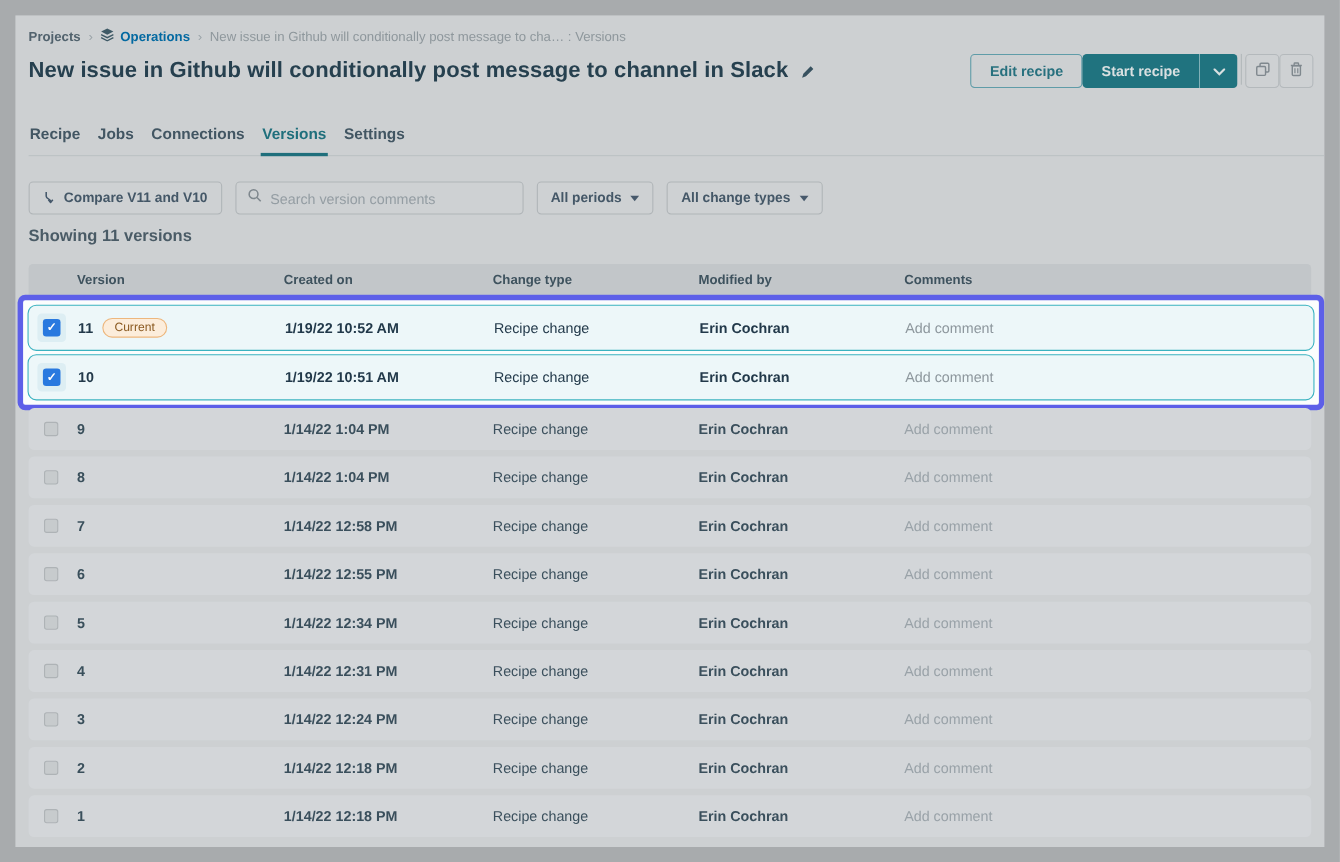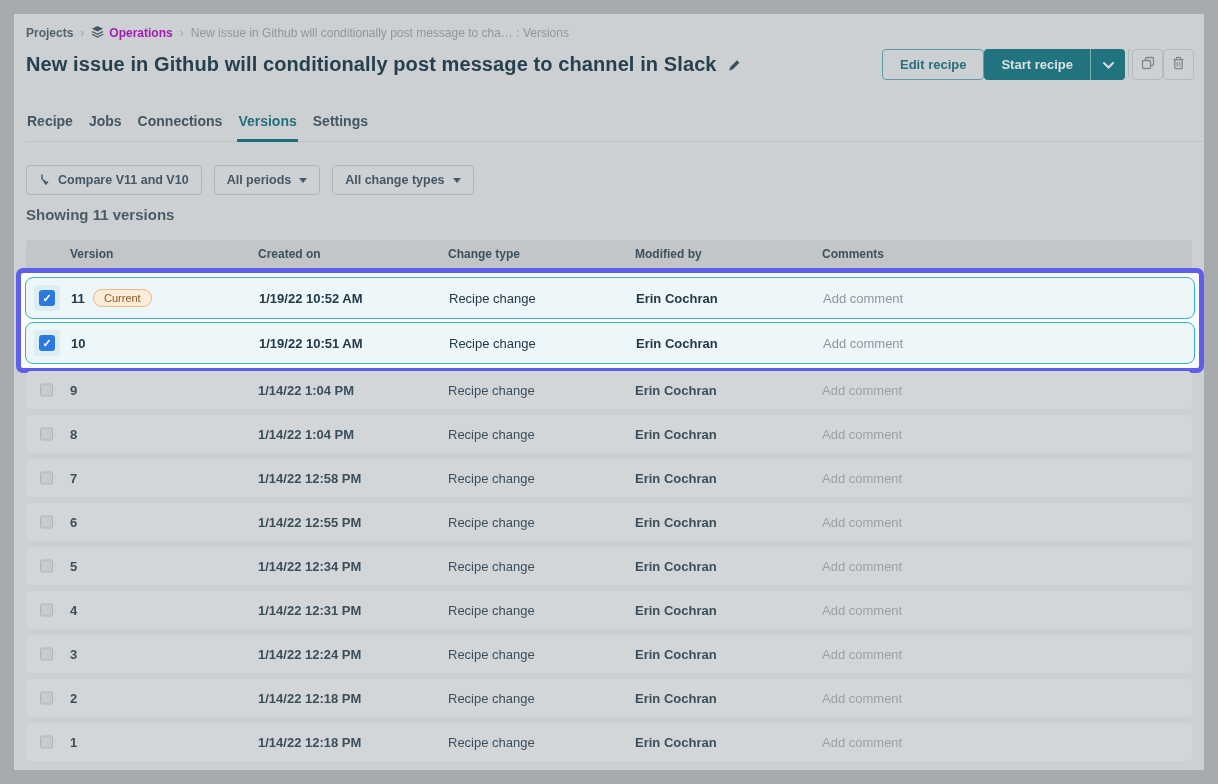--- a/index.html
+++ b/index.html
@@ -16,21 +16,21 @@
     overflow:hidden;
   }
 
   
   .breadcrumb {
     position:absolute; top:11px; left:12px;
     display:flex; align-items:center; gap:7px;
     font-size:12px; color:#8e979c; white-space:nowrap;
   }
   .bc-dark { color:#51626d; font-weight:600; }
-  .bc-bold { color:#a21caf; font-weight:700; display:flex; align-items:center; gap:5px; }
+  .bc-bold { color:#0369a1; font-weight:700; display:flex; align-items:center; gap:5px; }
   .bc-sep { color:#9aa3a8; font-size:12px; }
 
   
   .title-row {
     position:absolute; top:35px; left:12px; right:10px;
     display:flex; align-items:center;
   }
   .page-title {
     font-size:20px; font-weight:700; color:#26404f; letter-spacing:.1px;
     white-space:nowrap;
@@ -244,20 +244,29 @@
   <div class="filters">
     <button class="chip">
       <span>
         <svg width="11" height="12" viewBox="0 0 11 12">
             <path d="M3 1.5v4c0 2.5 4 2 4 4.5" fill="none" stroke="#44576a" stroke-width="1.4"></path>
             <path d="M5 8.5l2 2.5 2-2.5" fill="none" stroke="#44576a" stroke-width="1.4"></path>
           </svg>
       </span>
       <span>Compare V11 and V10</span>
     </button>
+    <div class="search-box">
+      <span>
+        <svg width="13" height="13" viewBox="0 0 13 13">
+            <circle cx="5.5" cy="5.5" r="4" fill="none" stroke="#7e878d" stroke-width="1.4"></circle>
+            <path d="M8.6 8.6L12 12" stroke="#7e878d" stroke-width="1.4"></path>
+          </svg>
+      </span>
+      <input type="text" placeholder="Search version comments" style="">
+    </div>
     <button class="chip">
       <span>All periods</span>
       <span class="caret-down"></span>
     </button>
     <button class="chip">
       <span>All change types</span>
       <span class="caret-down"></span>
     </button>
   </div>
 

